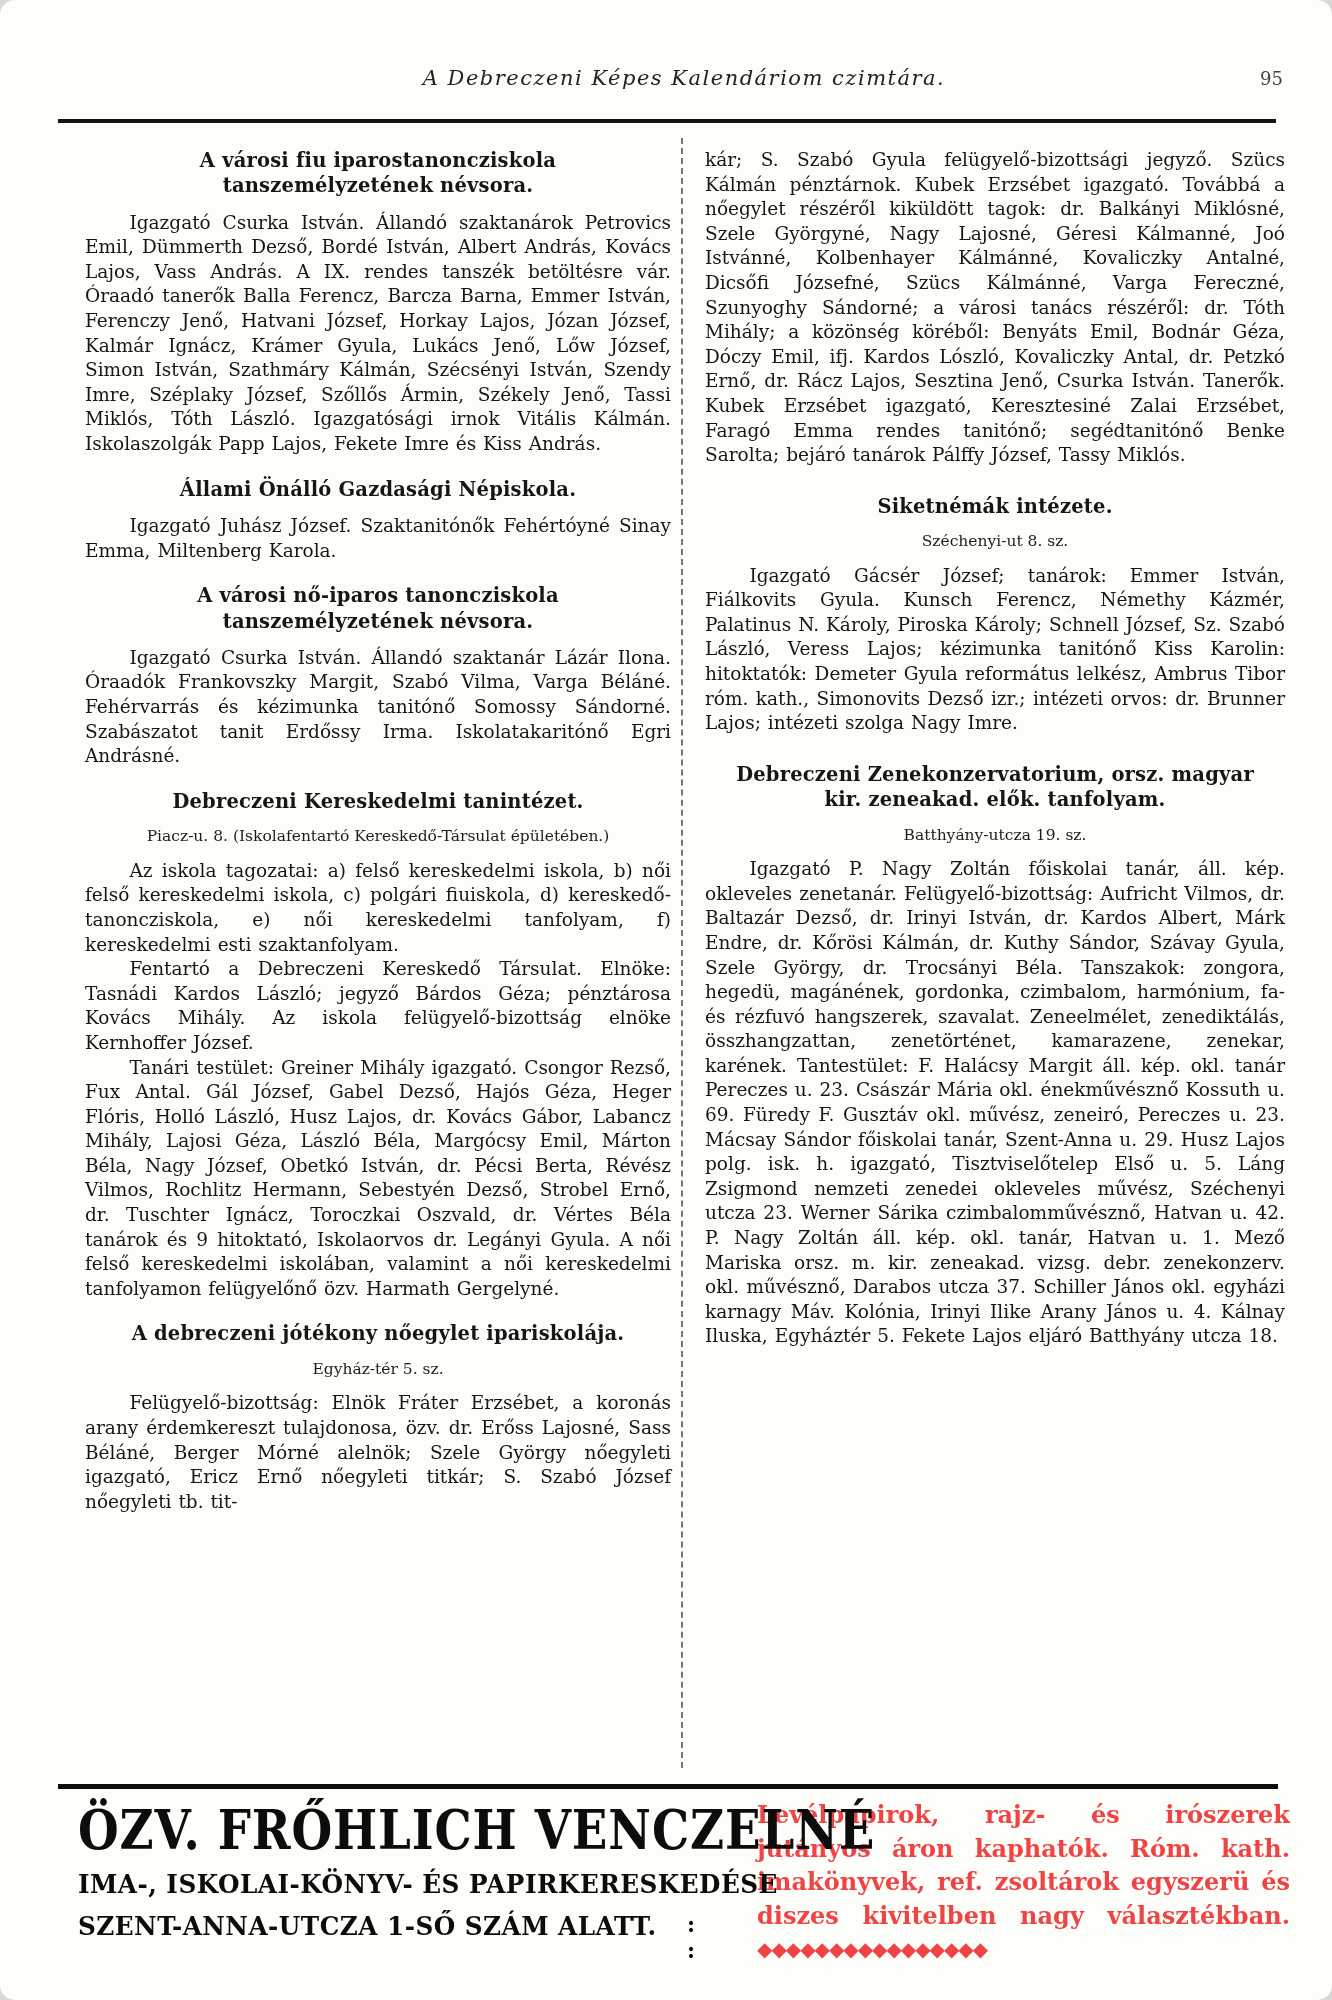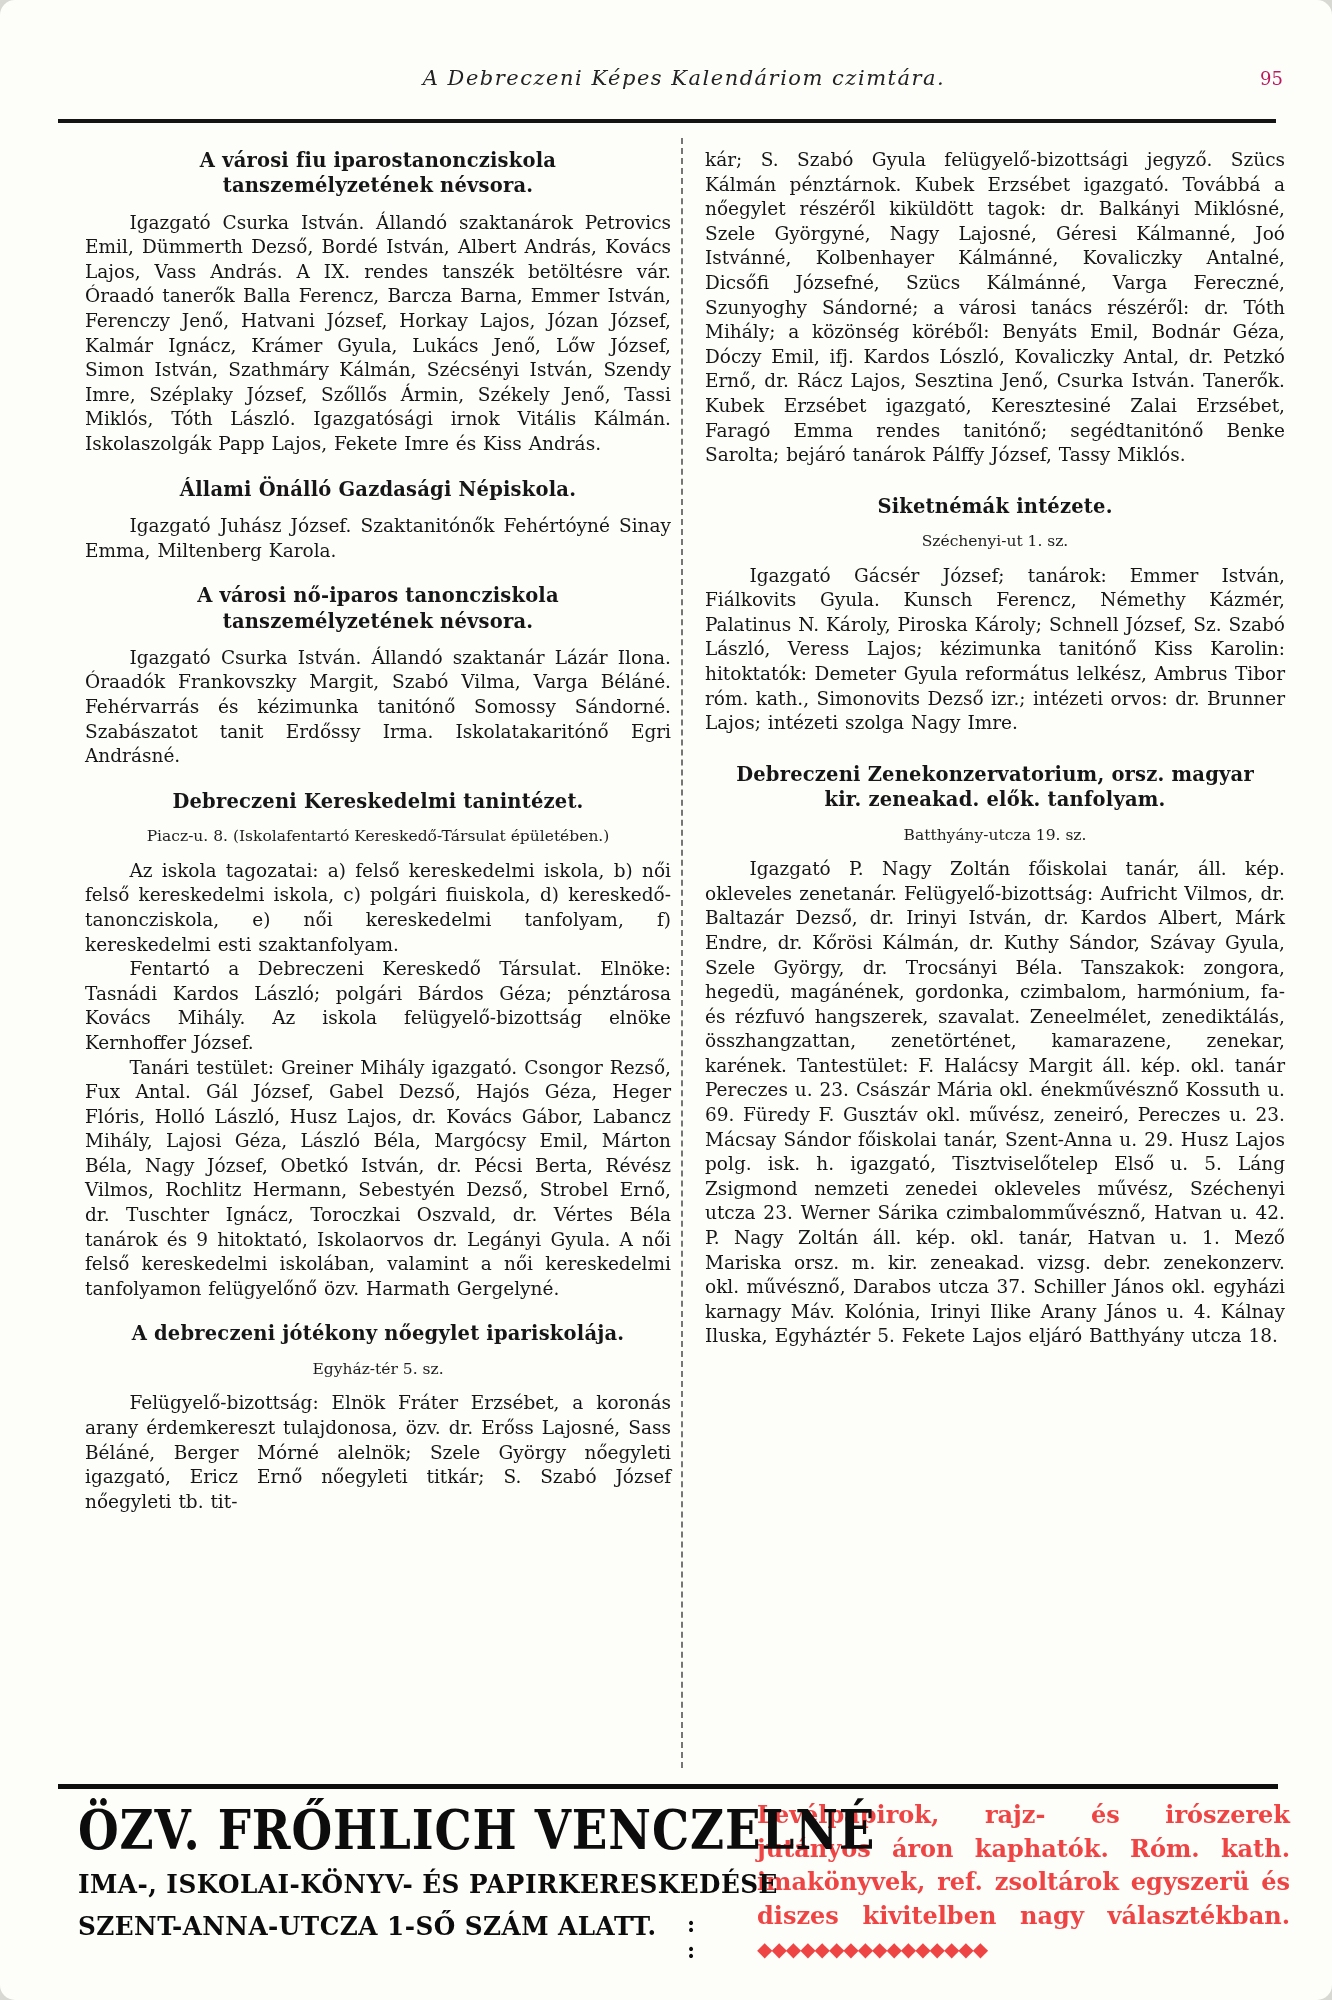--- a/index.html
+++ b/index.html
@@ -12,21 +12,21 @@
     color:#161616;
     overflow:hidden;
     border-radius:15px;
   }
   
   .header{position:absolute;top:66px;left:85px;width:1198px;height:34px;}
   .running-title{
     display:block;text-align:center;
     font-style:italic;font-size:21px;letter-spacing:1.5px;color:#222;
   }
-  .page-number{position:absolute;right:0;top:2px;font-size:18px;color:#be185d;}
+  .page-number{position:absolute;right:0;top:2px;font-size:18px;color:#404040;}
   .header-rule{
     position:absolute;top:119px;left:58px;width:1218px;height:0;
     border-top:4px solid #141414;
   }
   
   .col-sep{
     position:absolute;left:681px;top:138px;height:1630px;width:0;
     border-left:2px dashed #4a4a4a;opacity:.75;
   }
   .col{position:absolute;top:140px;font-size:18.5px;line-height:1.33;text-align:justify;}
@@ -95,37 +95,37 @@
       <p class="para">Igazgató Juhász József. Szaktanitónők Fehértóyné Sinay Emma, Miltenberg Karola.</p>
     </section>
     <section class="sec">
       <h2 class="sec-heading">A városi nő-iparos tanoncziskola tanszemélyzetének névsora.</h2>
       <p class="para">Igazgató Csurka István. Állandó szaktanár Lázár Ilona. Óraadók Frankovszky Margit, Szabó Vilma, Varga Béláné. Fehérvarrás és kézimunka tanitónő Somossy Sándorné. Szabászatot tanit Erdőssy Irma. Iskolatakaritónő Egri Andrásné.</p>
     </section>
     <section class="sec">
       <h2 class="sec-heading">Debreczeni Kereskedelmi tanintézet.</h2>
       <div class="sec-sub">Piacz-u. 8. (Iskolafentartó Kereskedő-Társulat épületében.)</div>
       <p class="para">Az iskola tagozatai: a) felső kereskedelmi iskola, b) női felső kereskedelmi iskola, c) polgári fiuiskola, d) kereskedő-tanoncziskola, e) női kereskedelmi tanfolyam, f) kereskedelmi esti szaktanfolyam.</p>
-      <p class="para">Fentartó a Debreczeni Kereskedő Társulat. Elnöke: Tasnádi Kardos László; polgári Bárdos Géza; pénztárosa Kovács Mihály. Az iskola felügyelő-bizottság elnöke Kernhoffer József.</p>
+      <p class="para">Fentartó a Debreczeni Kereskedő Társulat. Elnöke: Tasnádi Kardos László; jegyző Bárdos Géza; pénztárosa Kovács Mihály. Az iskola felügyelő-bizottság elnöke Kernhoffer József.</p>
       <p class="para">Tanári testület: Greiner Mihály igazgató. Csongor Rezső, Fux Antal. Gál József, Gabel Dezső, Hajós Géza, Heger Flóris, Holló László, Husz Lajos, dr. Kovács Gábor, Labancz Mihály, Lajosi Géza, László Béla, Margócsy Emil, Márton Béla, Nagy József, Obetkó István, dr. Pécsi Berta, Révész Vilmos, Rochlitz Hermann, Sebestyén Dezső, Strobel Ernő, dr. Tuschter Ignácz, Toroczkai Oszvald, dr. Vértes Béla tanárok és 9 hitoktató, Iskolaorvos dr. Legányi Gyula. A női felső kereskedelmi iskolában, valamint a női kereskedelmi tanfolyamon felügyelőnő özv. Harmath Gergelyné.</p>
     </section>
     <section class="sec">
       <h2 class="sec-heading">A debreczeni jótékony nőegylet ipariskolája.</h2>
       <div class="sec-sub">Egyház-tér 5. sz.</div>
       <p class="para">Felügyelő-bizottság: Elnök Fráter Erzsébet, a koronás arany érdemkereszt tulajdonosa, özv. dr. Erőss Lajosné, Sass Béláné, Berger Mórné alelnök; Szele György nőegyleti igazgató, Ericz Ernő nőegyleti titkár; S. Szabó József nőegyleti tb. tit-</p>
     </section>
   </div>
 
   <div class="col right">
     <section class="sec">
       <p class="para no-indent">kár; S. Szabó Gyula felügyelő-bizottsági jegyző. Szücs Kálmán pénztárnok. Kubek Erzsébet igazgató. Továbbá a nőegylet részéről kiküldött tagok: dr. Balkányi Miklósné, Szele Györgyné, Nagy Lajosné, Géresi Kálmanné, Joó Istvánné, Kolbenhayer Kálmánné, Kovaliczky Antalné, Dicsőfi Józsefné, Szücs Kálmánné, Varga Fereczné, Szunyoghy Sándorné; a városi tanács részéről: dr. Tóth Mihály; a közönség köréből: Benyáts Emil, Bodnár Géza, Dóczy Emil, ifj. Kardos Lószló, Kovaliczky Antal, dr. Petzkó Ernő, dr. Rácz Lajos, Sesztina Jenő, Csurka István. Tanerők. Kubek Erzsébet igazgató, Keresztesiné Zalai Erzsébet, Faragó Emma rendes tanitónő; segédtanitónő Benke Sarolta; bejáró tanárok Pálffy József, Tassy Miklós.</p>
     </section>
     <section class="sec">
       <h2 class="sec-heading">Siketnémák intézete.</h2>
-      <div class="sec-sub">Széchenyi-ut 1. sz.</div>
+      <div class="sec-sub">Széchenyi-ut 8. sz.</div>
       <p class="para">Igazgató Gácsér József; tanárok: Emmer István, Fiálkovits Gyula. Kunsch Ferencz, Némethy Kázmér, Palatinus N. Károly, Piroska Károly; Schnell József, Sz. Szabó László, Veress Lajos; kézimunka tanitónő Kiss Karolin: hitoktatók: Demeter Gyula református lelkész, Ambrus Tibor róm. kath., Simonovits Dezső izr.; intézeti orvos: dr. Brunner Lajos; intézeti szolga Nagy Imre.</p>
     </section>
     <section class="sec">
       <h2 class="sec-heading">Debreczeni Zenekonzervatorium, orsz. magyar kir. zeneakad. elők. tanfolyam.</h2>
       <div class="sec-sub">Batthyány-utcza 19. sz.</div>
       <p class="para">Igazgató P. Nagy Zoltán főiskolai tanár, áll. kép. okleveles zenetanár. Felügyelő-bizottság: Aufricht Vilmos, dr. Baltazár Dezső, dr. Irinyi István, dr. Kardos Albert, Márk Endre, dr. Kőrösi Kálmán, dr. Kuthy Sándor, Szávay Gyula, Szele György, dr. Trocsányi Béla. Tanszakok: zongora, hegedü, magánének, gordonka, czimbalom, harmónium, fa- és rézfuvó hangszerek, szavalat. Zeneelmélet, zenediktálás, összhangzattan, zenetörténet, kamarazene, zenekar, karének. Tantestület: F. Halácsy Margit áll. kép. okl. tanár Pereczes u. 23. Császár Mária okl. énekművésznő Kossuth u. 69. Füredy F. Gusztáv okl. művész, zeneiró, Pereczes u. 23. Mácsay Sándor főiskolai tanár, Szent-Anna u. 29. Husz Lajos polg. isk. h. igazgató, Tisztviselőtelep Első u. 5. Láng Zsigmond nemzeti zenedei okleveles művész, Széchenyi utcza 23. Werner Sárika czimbalomművésznő, Hatvan u. 42. P. Nagy Zoltán áll. kép. okl. tanár, Hatvan u. 1. Mező Mariska orsz. m. kir. zeneakad. vizsg. debr. zenekonzerv. okl. művésznő, Darabos utcza 37. Schiller János okl. egyházi karnagy Máv. Kolónia, Irinyi Ilike Arany János u. 4. Kálnay Iluska, Egyháztér 5. Fekete Lajos eljáró Batthyány utcza 18.</p>
     </section>
   </div>
 
   <div class="footer-rule"></div>

